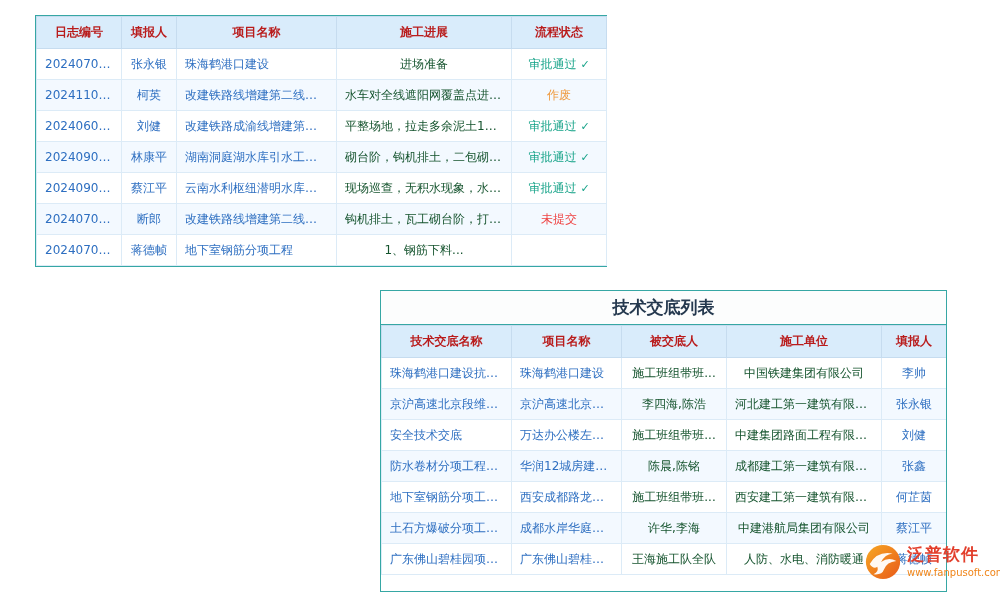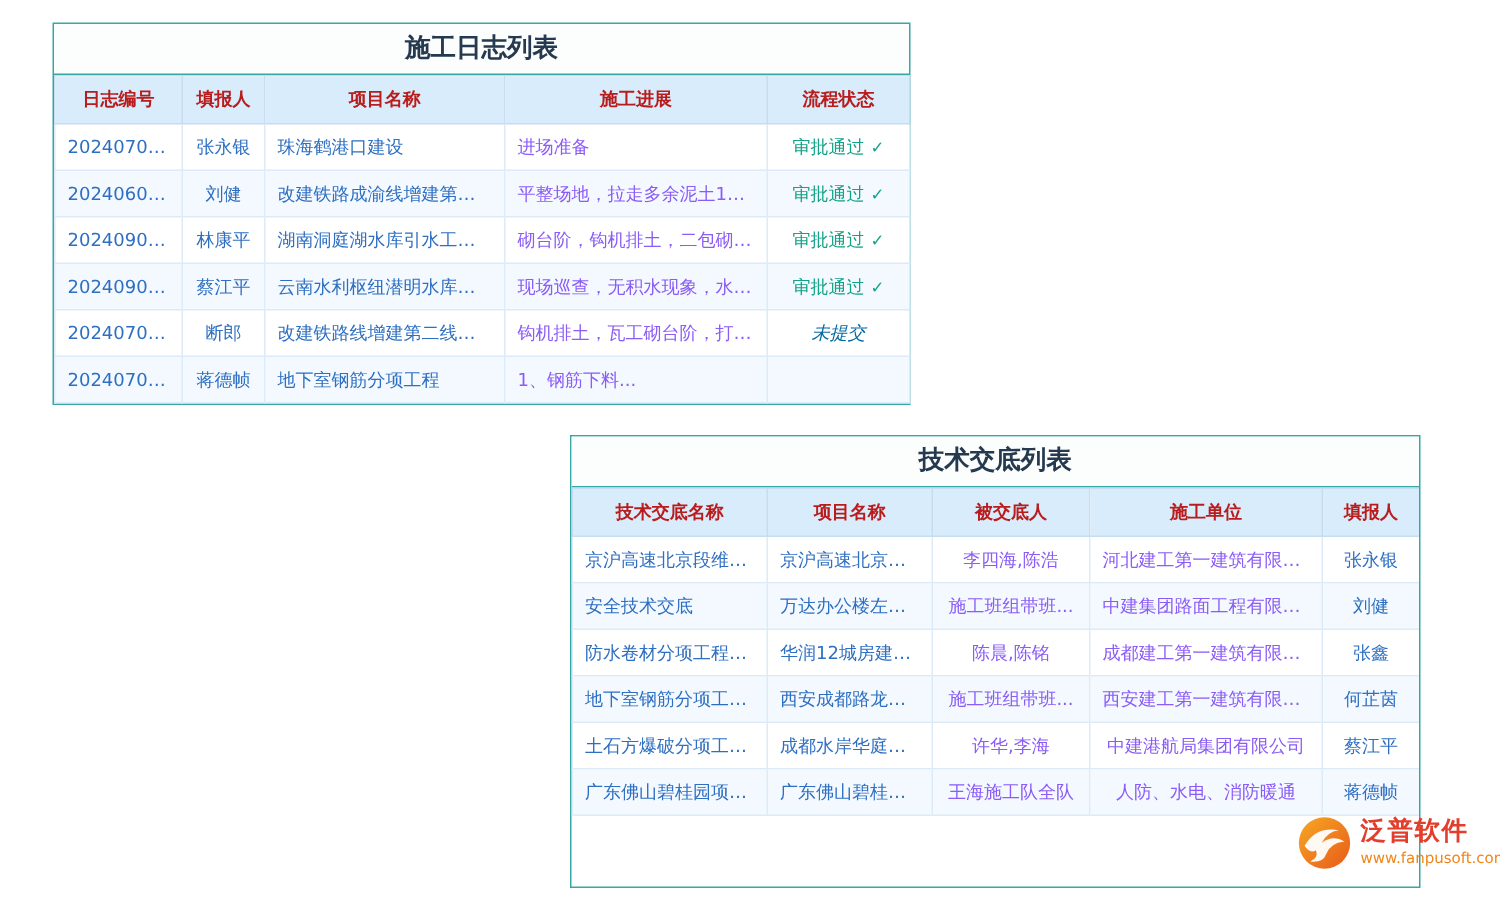--- a/index.html
+++ b/index.html
@@ -20,40 +20,39 @@
     border:1px solid #c6dcef;padding:0 4px;white-space:nowrap;overflow:hidden;margin-left:36px;
   }
   td{
     height:30px;border:1px solid #dcebf7;padding:0 8px;
     white-space:nowrap;overflow:hidden;text-overflow:ellipsis;background:#fff;
   }
   tbody tr:nth-child(even) td{background:#f3f9ff;}
   .al-left{text-align:left}
   .al-center{text-align:center}
   .link{color:#2e6fc1;cursor:pointer;}
-  .txt{color:#8b5cf6;}
+  .txt{color:#14532d;text-align:center;}
   .status-approved{color:#13a287;}
   .status-voided{color:#ef9a3e;}
-  .status-unsubmitted{color:#0369a1;font-style:italic;}
+  .status-unsubmitted{color:#ef4444;}
   .status-hidden{color:transparent;}
   .check-icon{color:#13a287;margin-left:4px;font-size:11px;}
   #win1{left:35px;top:15px;width:570px;z-index:1;}
   #win2{left:380px;top:290px;width:565px;height:300px;overflow:hidden;z-index:2;}
   .logo{
     position:absolute;left:864px;top:543px;z-index:3;
     display:flex;align-items:flex-start;gap:5px;
   }
   .logo-name{color:#e23e2b;font-size:17px;font-weight:bold;line-height:22px;letter-spacing:1px;}
   .logo-url{color:#f08519;font-size:10px;margin-top:2px;}
 </style>
 </head>
 <body>
 
 <div class="win" id="win1">
-  <div class="win-title">施工日志列表</div>
   <table>
     <colgroup id="cg1">
         <col style="width: 85px;">
         <col style="width: 55px;">
         <col style="width: 160px;">
         <col style="width: 175px;">
         <col style="width: 95px;">
       </colgroup>
     <thead>
         <tr id="head1">
@@ -64,20 +63,27 @@
           <th>流程状态</th>
         </tr>
       </thead>
     <tbody id="body1">
         <tr>
           <td class="al-center link">2024070011</td>
           <td class="al-center link">张永银</td>
           <td class="al-left link">珠海鹤港口建设</td>
           <td class="al-left txt">进场准备</td>
           <td class="al-center"><span class="status-approved">审批通过</span><span class="check-icon">✓</span></td>
+        </tr>
+        <tr>
+          <td class="al-center link">2024110002</td>
+          <td class="al-center link">柯英</td>
+          <td class="al-left link">改建铁路线增建第二线直...</td>
+          <td class="al-left txt">水车对全线遮阳网覆盖点进行...</td>
+          <td class="al-center"><span class="status-voided">作废</span></td>
         </tr>
         <tr>
           <td class="al-center link">2024060006</td>
           <td class="al-center link">刘健</td>
           <td class="al-left link">改建铁路成渝线增建第二...</td>
           <td class="al-left txt">平整场地，拉走多余泥土15辆...</td>
           <td class="al-center"><span class="status-approved">审批通过</span><span class="check-icon">✓</span></td>
         </tr>
         <tr>
           <td class="al-center link">2024090009</td>
@@ -124,20 +130,27 @@
     <thead>
         <tr id="head2">
           <th>技术交底名称</th>
           <th>项目名称</th>
           <th>被交底人</th>
           <th>施工单位</th>
           <th>填报人</th>
         </tr>
       </thead>
     <tbody id="body2">
+        <tr>
+          <td class="al-left link">珠海鹤港口建设抗浮...</td>
+          <td class="al-left link">珠海鹤港口建设</td>
+          <td class="al-center txt">施工班组带班...</td>
+          <td class="al-center txt">中国铁建集团有限公司</td>
+          <td class="al-center link">李帅</td>
+        </tr>
         <tr>
           <td class="al-left link">京沪高速北京段维修...</td>
           <td class="al-left link">京沪高速北京段维修</td>
           <td class="al-center txt">李四海,陈浩</td>
           <td class="al-center txt">河北建工第一建筑有限责任公司</td>
           <td class="al-center link">张永银</td>
         </tr>
         <tr>
           <td class="al-left link">安全技术交底</td>
           <td class="al-left link">万达办公楼左侧A...</td>

